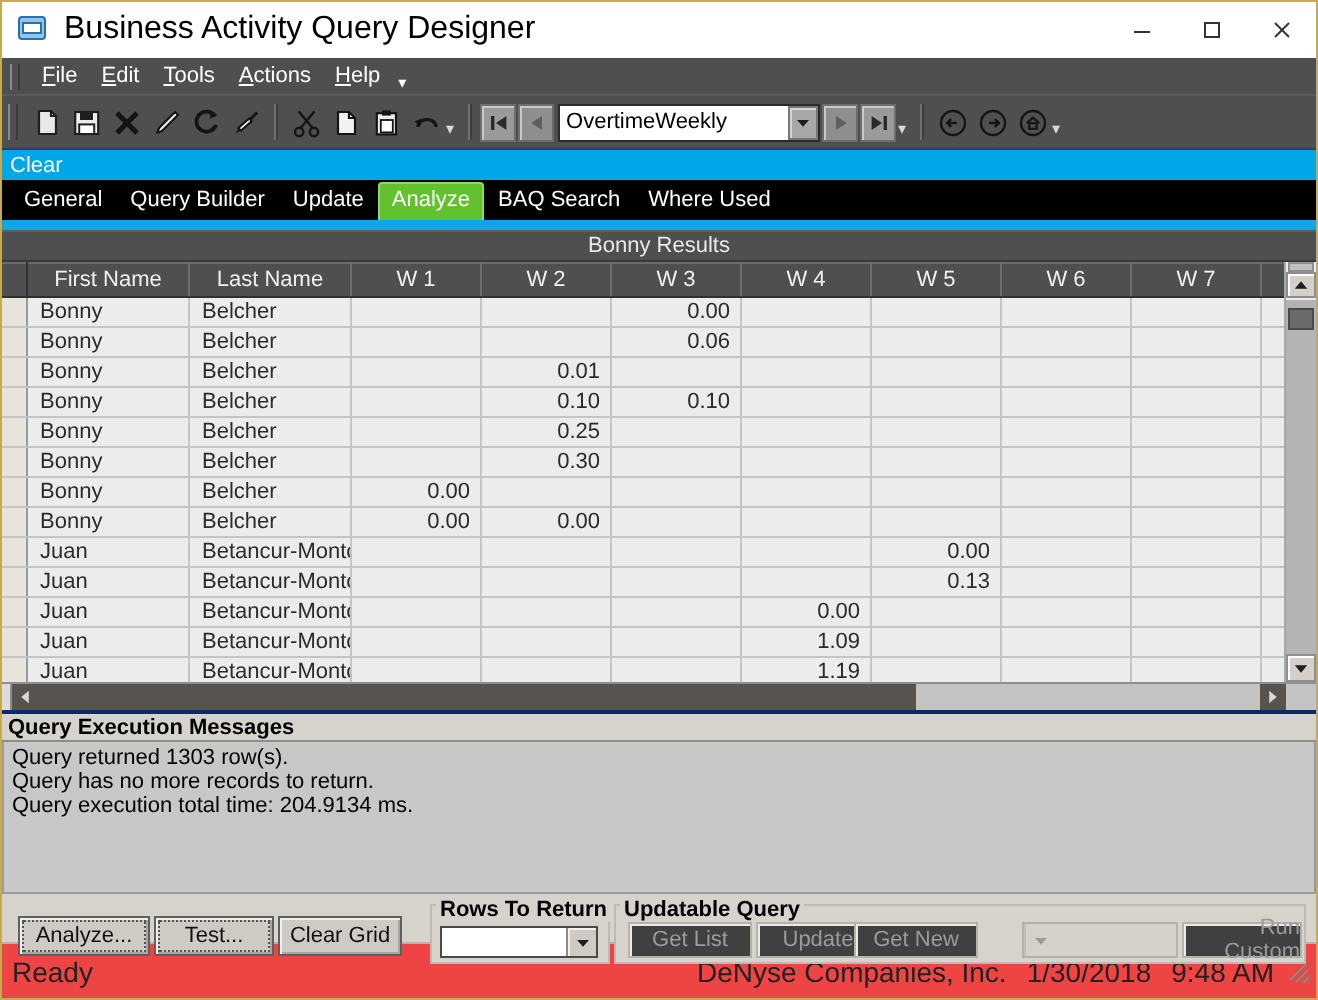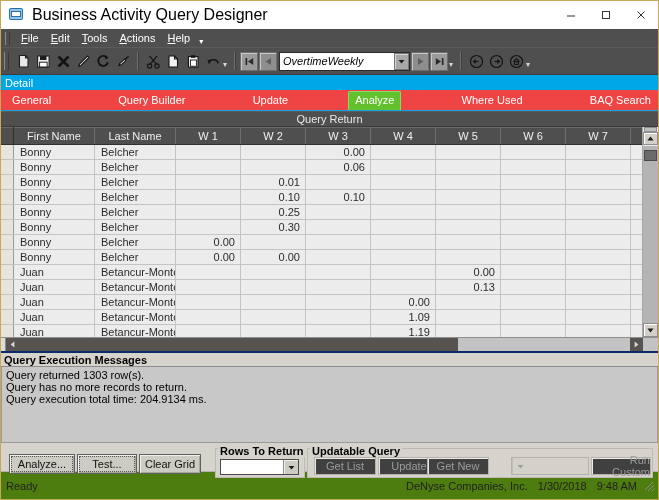--- a/index.html
+++ b/index.html
@@ -161,21 +161,20 @@
     margin: 0 1px;
     flex: 0 0 auto;
   }
   #record-combo .val {
     flex: 1 1 auto;
     font-size: 11px;
     padding-left: 3px;
     color: #000;
     white-space: nowrap;
     overflow: hidden;
-    font-style: italic;
   }
   #record-combo .arrow {
     width: 15px; height: 17px;
     background: #a8a8a8;
     border: 1px solid #777;
     box-shadow: inset 1px 1px 0 #d4d4d4;
     display:flex; align-items:center; justify-content:center;
     box-sizing: border-box;
     margin-right: 0px;
   }
@@ -192,27 +191,26 @@
     color: #ffffff;
     font-size: 11px;
     display: flex; align-items: center;
     padding-left: 4px;
     flex: 0 0 auto;
   }
 
   
   #tabstrip {
     height: 20px;
-    background: #ef4444;
+    background: #000000;
     display: flex;
     align-items: flex-end;
     flex: 0 0 auto;
     padding-left: 4px;
-    border-bottom: 1px solid #0ea5e9;
-    justify-content: space-between;
+    border-bottom: 5px solid #0ea5e9;
   }
   .tab {
     color: #ffffff;
     font-size: 11px;
     padding: 3px 7px 3px 7px;
     white-space: nowrap;
     line-height: 13px;
   }
   .tab.active {
     background: #62c12c;
@@ -484,26 +482,26 @@
     width: 15px; height: 100%;
     background: #d4d1cb;
     border-left: 1px solid #c2bfb9;
     display:flex; align-items:center; justify-content:center;
     box-sizing: border-box;
   }
 
   
   #statusbar {
     height: 28px;
-    background: #4d7c0f;
+    background: #ef4444;
     border-top: 1px solid #b6b3ad;
     display: flex;
     align-items: center;
     flex: 0 0 auto;
-    font-size: 11px;
+    font-size: 14px;
     color: #222;
     box-sizing: border-box;
   }
   #statusbar .sb-left { padding-left: 5px; flex: 1 1 auto; }
   #statusbar .sb-cell { padding: 0 5px; white-space: nowrap; }
   #statusbar .grip {
     width: 14px; height: 14px;
     margin-right: 2px;
     position: relative;
   }
@@ -685,34 +683,34 @@
       <svg width="15" height="15" viewBox="0 0 15 15">
         <circle cx="7.5" cy="7.5" r="6" fill="none" stroke="#141414" stroke-width="1.2"></circle>
         <path d="M4.4 7.6 L7.5 4.8 L10.6 7.6" fill="none" stroke="#141414" stroke-width="1.1"></path>
         <rect x="5.6" y="7.6" width="3.8" height="2.8" fill="none" stroke="#141414" stroke-width="1.1"></rect>
       </svg>
     </div>
     <div class="tb-drop">▾</div>
   </div>
 
   <div id="detail-bar">
-    <span>Detail</span>
+    <span>Clear</span>
   </div>
 
   <div id="tabstrip">
     <div class="tab">General</div>
     <div class="tab">Query Builder</div>
     <div class="tab">Update</div>
     <div class="tab active">Analyze</div>
+    <div class="tab">BAQ Search</div>
     <div class="tab">Where Used</div>
-    <div class="tab">BAQ Search</div>
   </div>
 
   <div id="grid-wrap">
-    <div id="grid-title">Query Return</div>
+    <div id="grid-title">Bonny Results</div>
     <div id="grid-body">
       <div id="grid-scrollarea">
         <div id="grid-cols">
           <table class="grid">
             <thead>
               <tr>
                 <th class="rowhdr"></th>
                 <th style="width:80px">First Name</th>
                 <th style="width:80px">Last Name</th>
                 <th style="width:64px">W 1</th>

